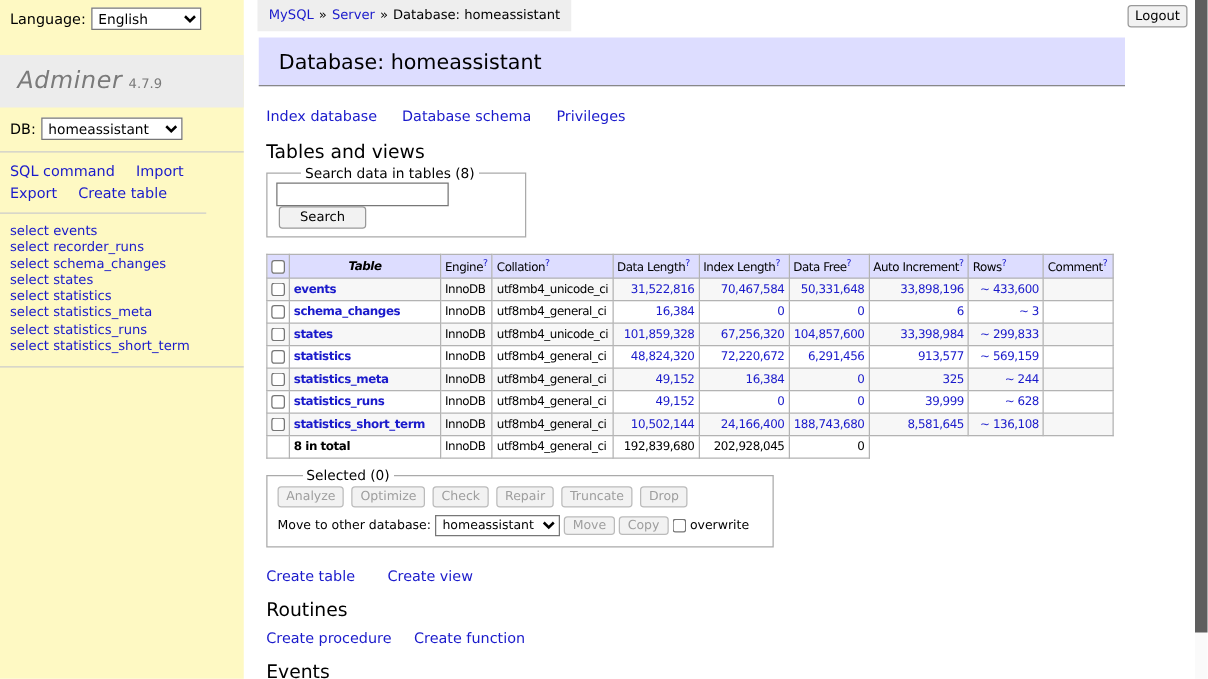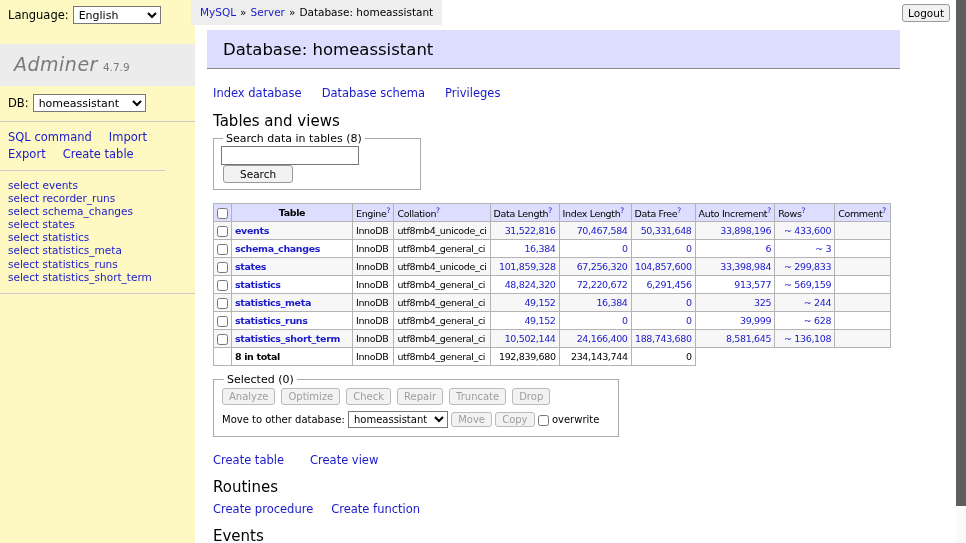--- a/index.html
+++ b/index.html
@@ -14,33 +14,33 @@
 .h1 { background:#ececec; color:#7a7a7a; padding:9px 14px 11px 14px; margin-top:12px; }
 .h1 .appname { font-style:italic; font-size:19px; letter-spacing:0.5px; }
 .h1 .ver { font-size:10.5px; margin-left:5px; }
 .menu-block { padding:8px 8px 9px 8px; border-bottom:1px solid #ccc; }
 .db-row label { margin-right:4px; }
 .links-block { font-size:11.5px; display:flex; flex-wrap:wrap; column-gap:17px; row-gap:3px; width:165px; }
 .links-block a { white-space:nowrap; }
 .tables-block { line-height:13.1px; font-size:10.5px; }
 .tables-block a { display:block; }
 
-#breadcrumb { position:absolute; left:191px; top:0; height:25px; background:#eee; padding:6px 9px 0 9px; white-space:nowrap; font-size:10.5px; }
+#breadcrumb { position:absolute; left:206px; top:0; height:25px; background:#eee; padding:6px 9px 0 9px; white-space:nowrap; font-size:10.5px; }
 #breadcrumb .sep { color:#000; margin:0 4px; }
 #logout { position:absolute; right:16px; top:4px; padding:2px 5px; font-size:10.5px; }
 button { font-family:inherit; font-size:11px; background:#f2f2f2; border:1px solid #999; border-radius:3px; padding:2px 7px; color:#000; }
 button:disabled { color:#9e9e9e; border-color:#bbb; }
 #h2 { position:absolute; left:207px; top:30px; width:693px; height:39px; background:#ddf; border-bottom:1px solid #888; padding:10px 0 0 16px; font-size:16.5px; }
 
 #content { position:absolute; left:213px; top:82px; width:745px; }
 .actions { margin-top:4px; }
 .actions a { margin-right:20px; }
 .section-title { font-size:15px; margin:12px 0 0 0; font-weight:normal; height:18px; }
 fieldset { border:1px solid #aaa; padding:1px 7px 6px 7px; margin:2px 0 0 0; }
-legend { font-size:11px; padding:0 3px; margin-left:2px; }
+legend { font-size:11px; padding:0 3px; margin-left:20px; }
 #search-fs { width:208px; }
 #search-fs input[type=text] { width:138px; height:19px; border:1px solid #777; font-size:11px; padding:0 2px; vertical-align:middle; }
 #search-fs button { margin-left:2px; vertical-align:middle; padding:2px 16px; font-size:10.5px; }
 
 table { border-collapse:collapse; font-size:9.5px; letter-spacing:-0.35px; margin-top:13px; }
 td, th { border:1px solid #b3b3b3; padding:2px 3px; height:18px; white-space:nowrap; }
 thead td, thead th { background:#ddf; font-weight:normal; text-align:left; }
 thead th { font-weight:bold; text-align:center; }
 tbody tr:nth-child(odd) td { background:#f7f7f7; }
 sup.q { color:#1a1acb; font-size:7.5px; letter-spacing:0; }
@@ -106,21 +106,21 @@
   <div class="section-title">Tables and views</div>
   <fieldset id="search-fs">
     <legend>Search data in tables (8)</legend>
     <input type="text" value="" style="">
     <button>Search</button>
   </fieldset>
   <table>
     <thead>
         <tr id="thead-row">
           <td class="check"><input type="checkbox" style=""></td>
-          <th style="min-width: 121px;">Table</th>
+          <th style="min-width: 121px; font-style: italic;">Table</th>
           <td style="min-width: 41px;">Engine<sup class="q">?</sup></td>
           <td style="min-width: 96px;">Collation<sup class="q">?</sup></td>
           <td style="min-width: 69px;">Data Length<sup class="q">?</sup></td>
           <td style="min-width: 72px;">Index Length<sup class="q">?</sup></td>
           <td style="min-width: 64px;">Data Free<sup class="q">?</sup></td>
           <td style="min-width: 79px;">Auto Increment<sup class="q">?</sup></td>
           <td style="min-width: 60px;">Rows<sup class="q">?</sup></td>
           <td style="min-width: 56px;">Comment<sup class="q">?</sup></td>
         </tr>
       </thead>
@@ -210,21 +210,21 @@
           <td></td>
         </tr>
       </tbody>
     <tfoot>
         <tr id="tfoot-row">
           <td class="check"></td>
           <td style="font-weight:bold">8 in total</td>
           <td>InnoDB</td>
           <td>utf8mb4_general_ci</td>
           <td class="num">192,839,680</td>
-          <td class="num">234,143,744</td>
+          <td class="num">202,928,045</td>
           <td class="num">0</td>
         </tr>
       </tfoot>
   </table>
   <fieldset id="selected-fs">
     <legend>Selected (0)</legend>
     <div class="btnrow" id="sel-buttons"><button disabled="">Analyze</button><button disabled="">Optimize</button><button disabled="">Check</button><button disabled="">Repair</button><button disabled="">Truncate</button><button disabled="">Drop</button></div>
     <div class="moverow">
       <span>Move to other database:</span>
       <select><option>homeassistant</option></select>

